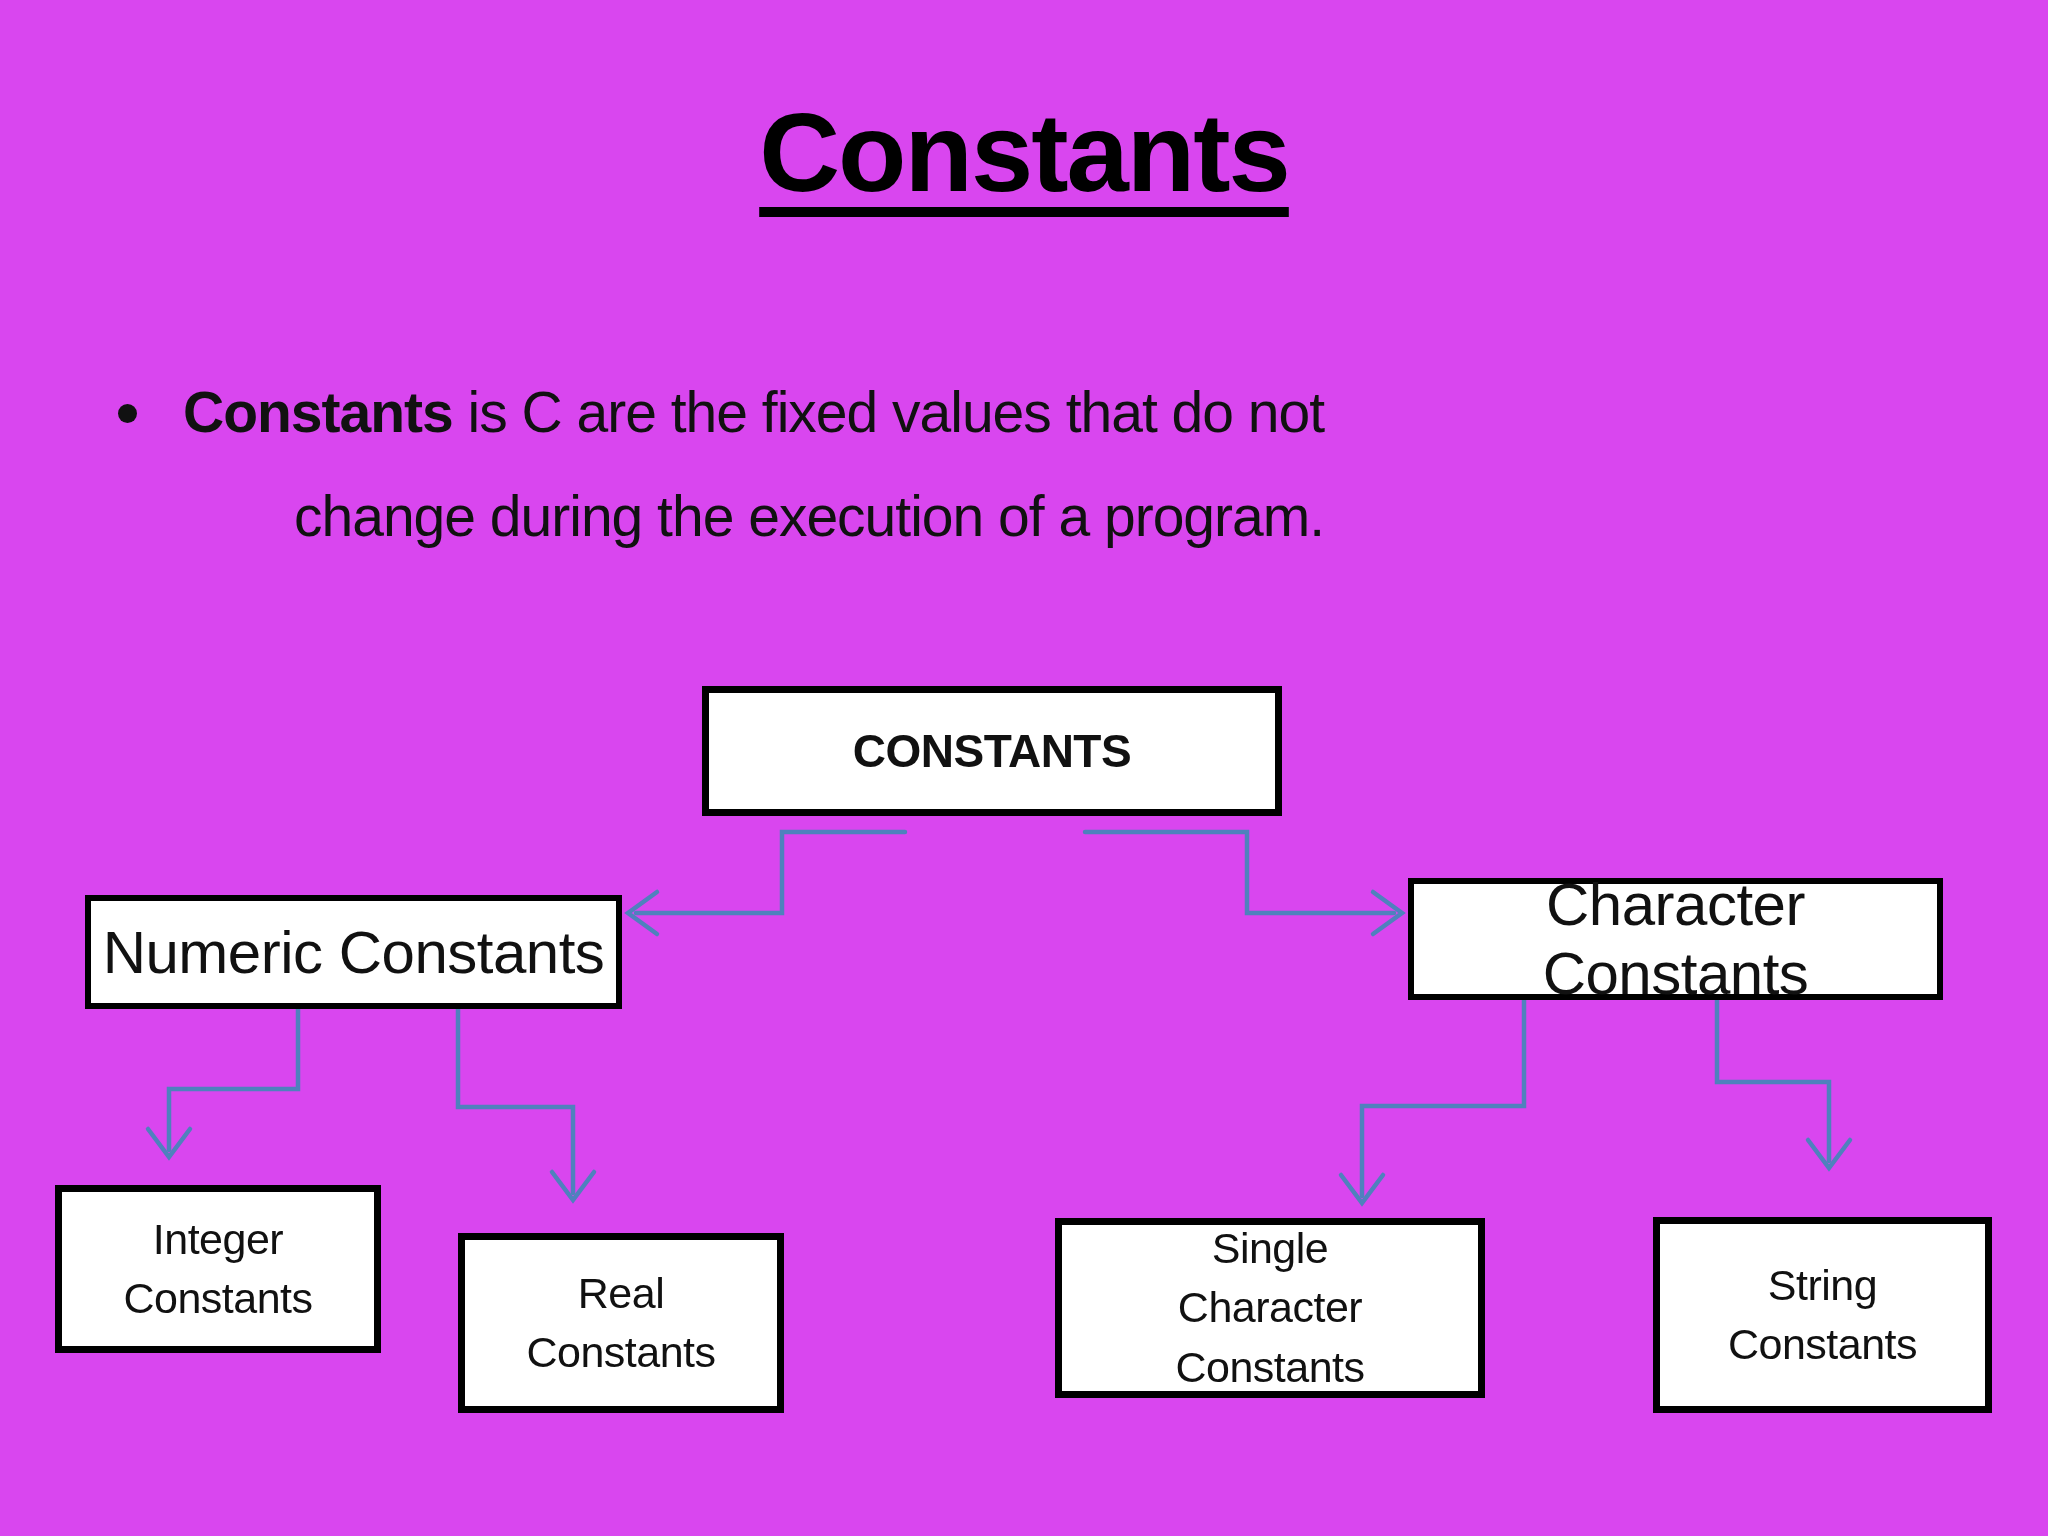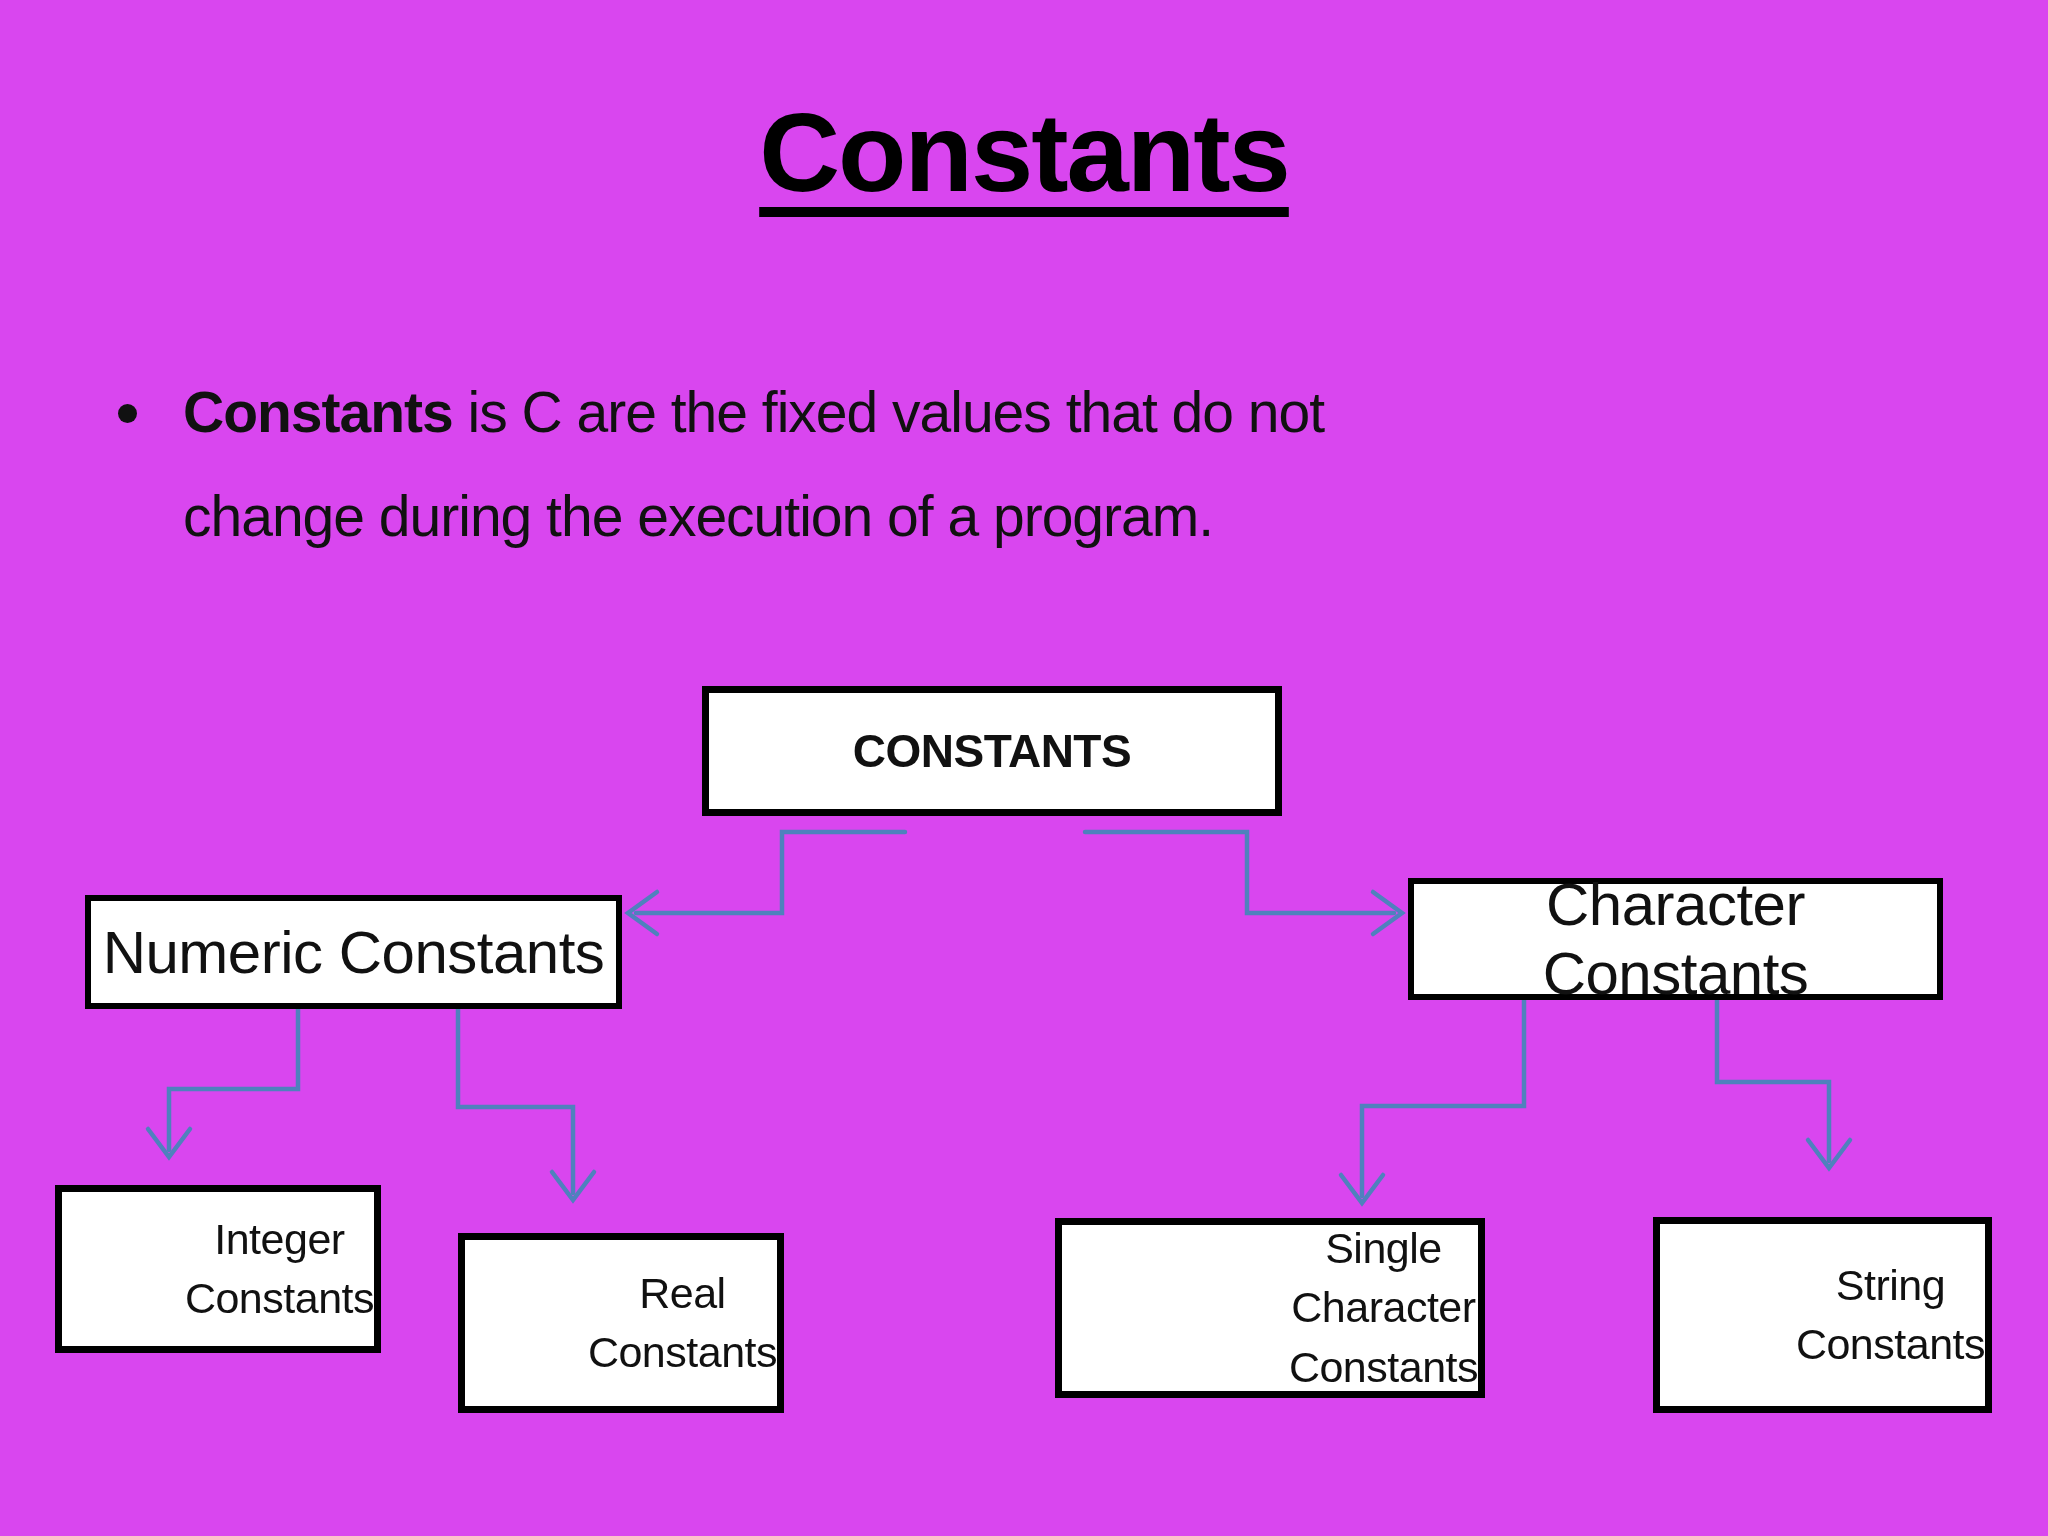--- a/index.html
+++ b/index.html
@@ -27,20 +27,21 @@
     text-decoration-thickness: 10px;
     text-underline-offset: 16px;
   }
   .bullet-row {
     position: absolute;
     left: 118px;
     top: 360px;
     width: 1800px;
     display: flex;
     align-items: flex-start;
+    text-align: right;
   }
   .bullet-dot {
     width: 19px;
     height: 19px;
     border-radius: 50%;
     background: #111111;
     margin-top: 44px;
     flex: 0 0 auto;
   }
   .bullet-text {
@@ -74,21 +75,21 @@
     justify-content: center;
     text-align: center;
   }
   .node-label {
     white-space: pre-wrap;
     color: #111111;
   }
   .node.root { border-width: 7px; }
   .node.root .node-label { font-size: 46px; font-weight: bold; letter-spacing: -0.5px; }
   .node.lvl1 .node-label { font-size: 60px; letter-spacing: -0.5px; }
-  .node.lvl2 { border-width: 7px; justify-content: flex-end; }
+  .node.lvl2 { border-width: 7px; }
   .node.lvl2 .node-label { font-size: 43px; line-height: 1.38; letter-spacing: -0.5px; }
 </style>
 </head>
 <body>
 
 <div class="slide">
 
   <h1 class="title">Constants</h1>
 
   <div class="bullet-row">

